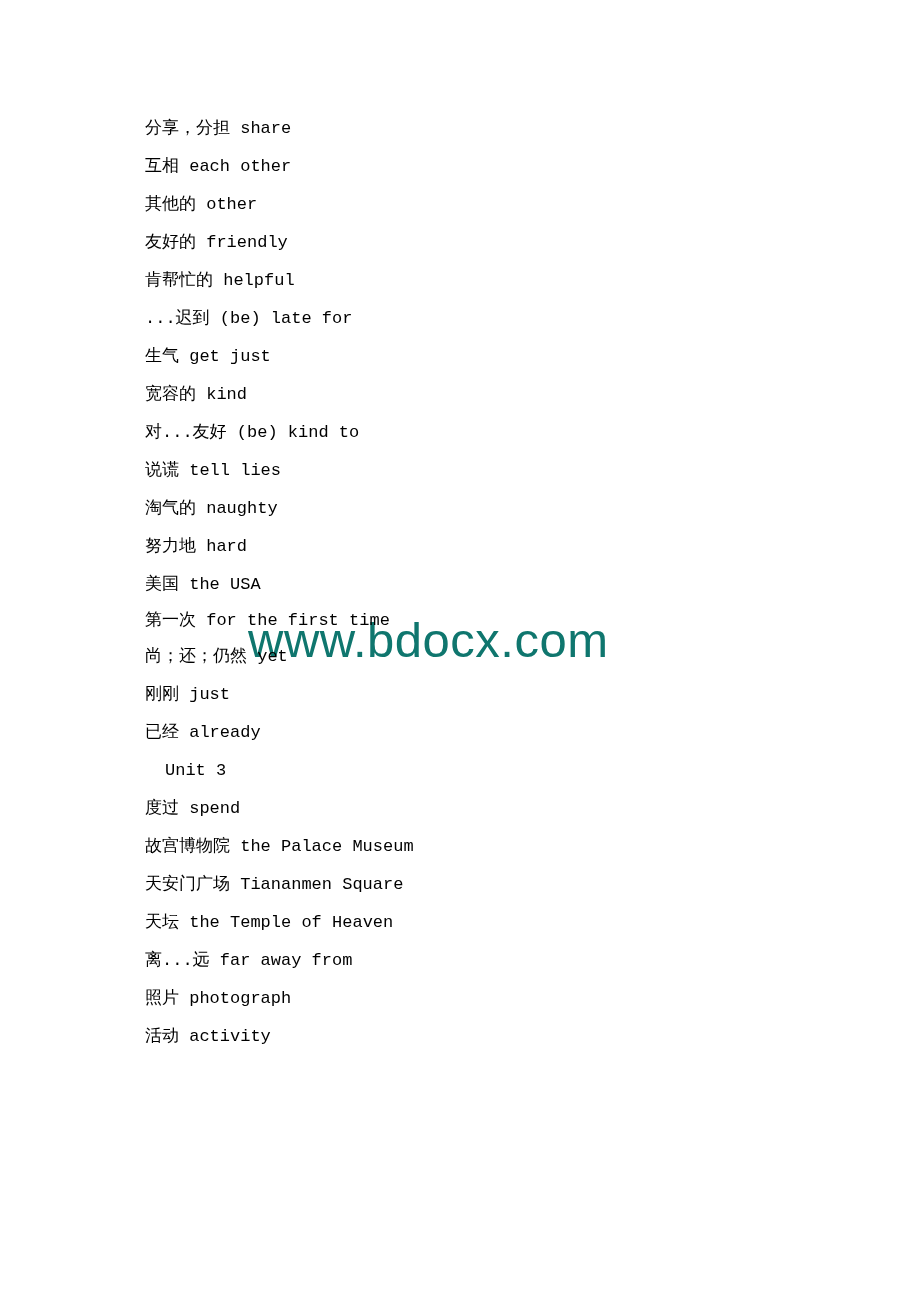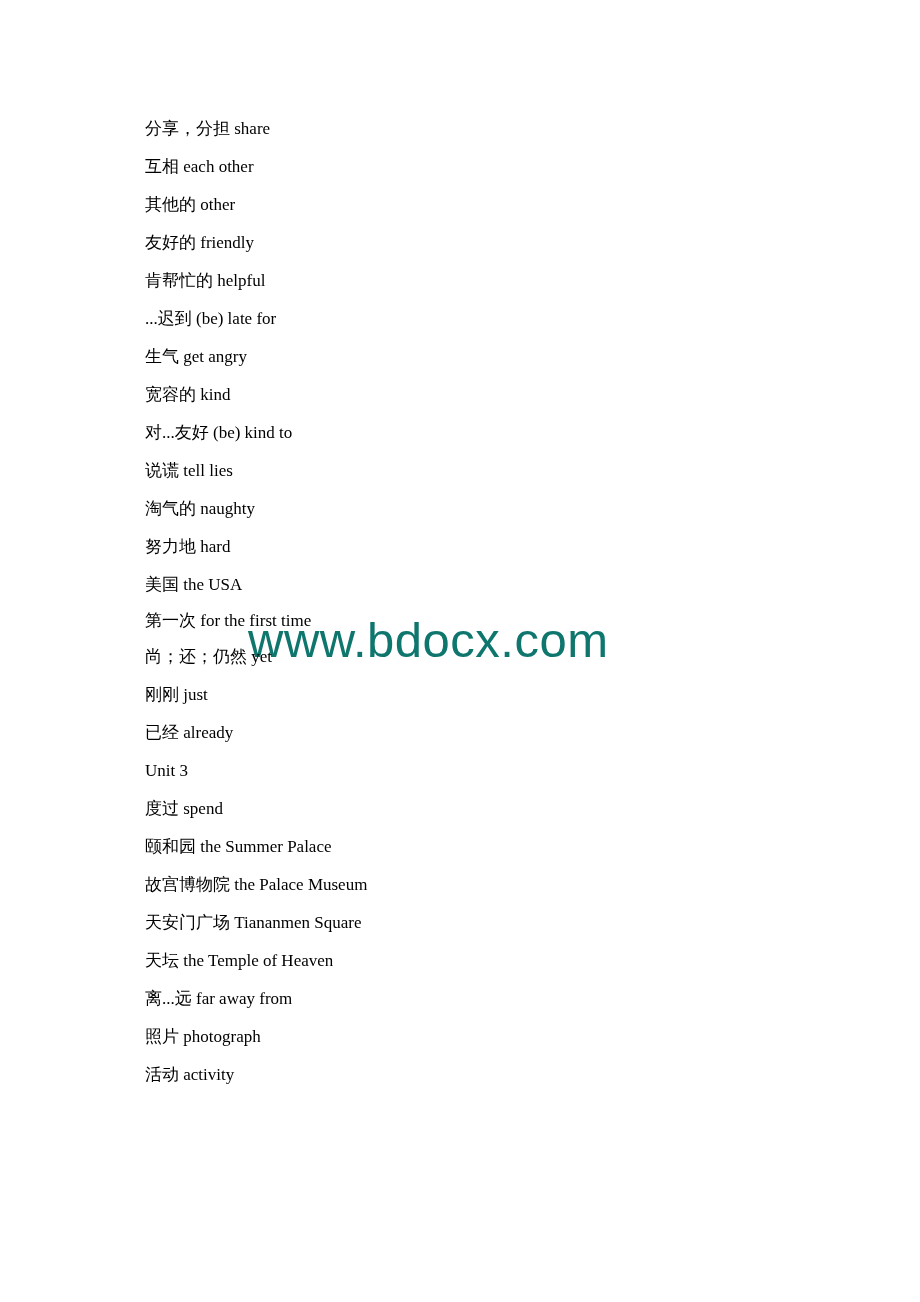--- a/index.html
+++ b/index.html
@@ -34,66 +34,67 @@
   }
   #content {
     position: absolute;
     left: 0;
     top: 0;
     width: 920px;
     padding-top: 110px;
     padding-left: 145px;
     box-sizing: border-box;
     z-index: 1;
+    font-family: Liberation Mono, monospace;
   }
   .vocab-line {
     font-size: 17px;
     line-height: 38px;
     height: 38px;
     white-space: nowrap;
     color: #000000;
   }
   
   .vocab-line.tight {
     line-height: 34px;
     height: 34px;
   }
   .vocab-line.section-heading {
     font-size: 17px;
+    margin-left: 20px;
   }
 </style>
 </head>
 <body>
 
 <div id="page">
 
   <div id="watermark">www.bdocx.com</div>
 
   <div id="content">
 
   <div class="vocab-line">分享，分担 share</div>
       <div class="vocab-line">互相 each other</div>
       <div class="vocab-line">其他的 other</div>
       <div class="vocab-line">友好的 friendly</div>
       <div class="vocab-line">肯帮忙的 helpful</div>
       <div class="vocab-line">...迟到 (be) late for</div>
-      <div class="vocab-line">生气 get angry</div>
+      <div class="vocab-line">生气 get just</div>
       <div class="vocab-line">宽容的 kind</div>
       <div class="vocab-line">对...友好 (be) kind to</div>
       <div class="vocab-line">说谎 tell lies</div>
       <div class="vocab-line">淘气的 naughty</div>
       <div class="vocab-line">努力地 hard</div>
       <div class="vocab-line">美国 the USA</div>
       <div class="vocab-line tight">第一次 for the first time</div>
       <div class="vocab-line">尚；还；仍然 yet</div>
       <div class="vocab-line">刚刚 just</div>
       <div class="vocab-line">已经 already</div>
       <div class="vocab-line section-heading">Unit 3</div>
       <div class="vocab-line">度过 spend</div>
-      <div class="vocab-line">颐和园 the Summer Palace</div>
       <div class="vocab-line">故宫博物院 the Palace Museum</div>
       <div class="vocab-line">天安门广场 Tiananmen Square</div>
       <div class="vocab-line">天坛 the Temple of Heaven</div>
       <div class="vocab-line">离...远 far away from</div>
       <div class="vocab-line">照片 photograph</div>
       <div class="vocab-line">活动 activity</div>
     </div>
 
 </div>
 

